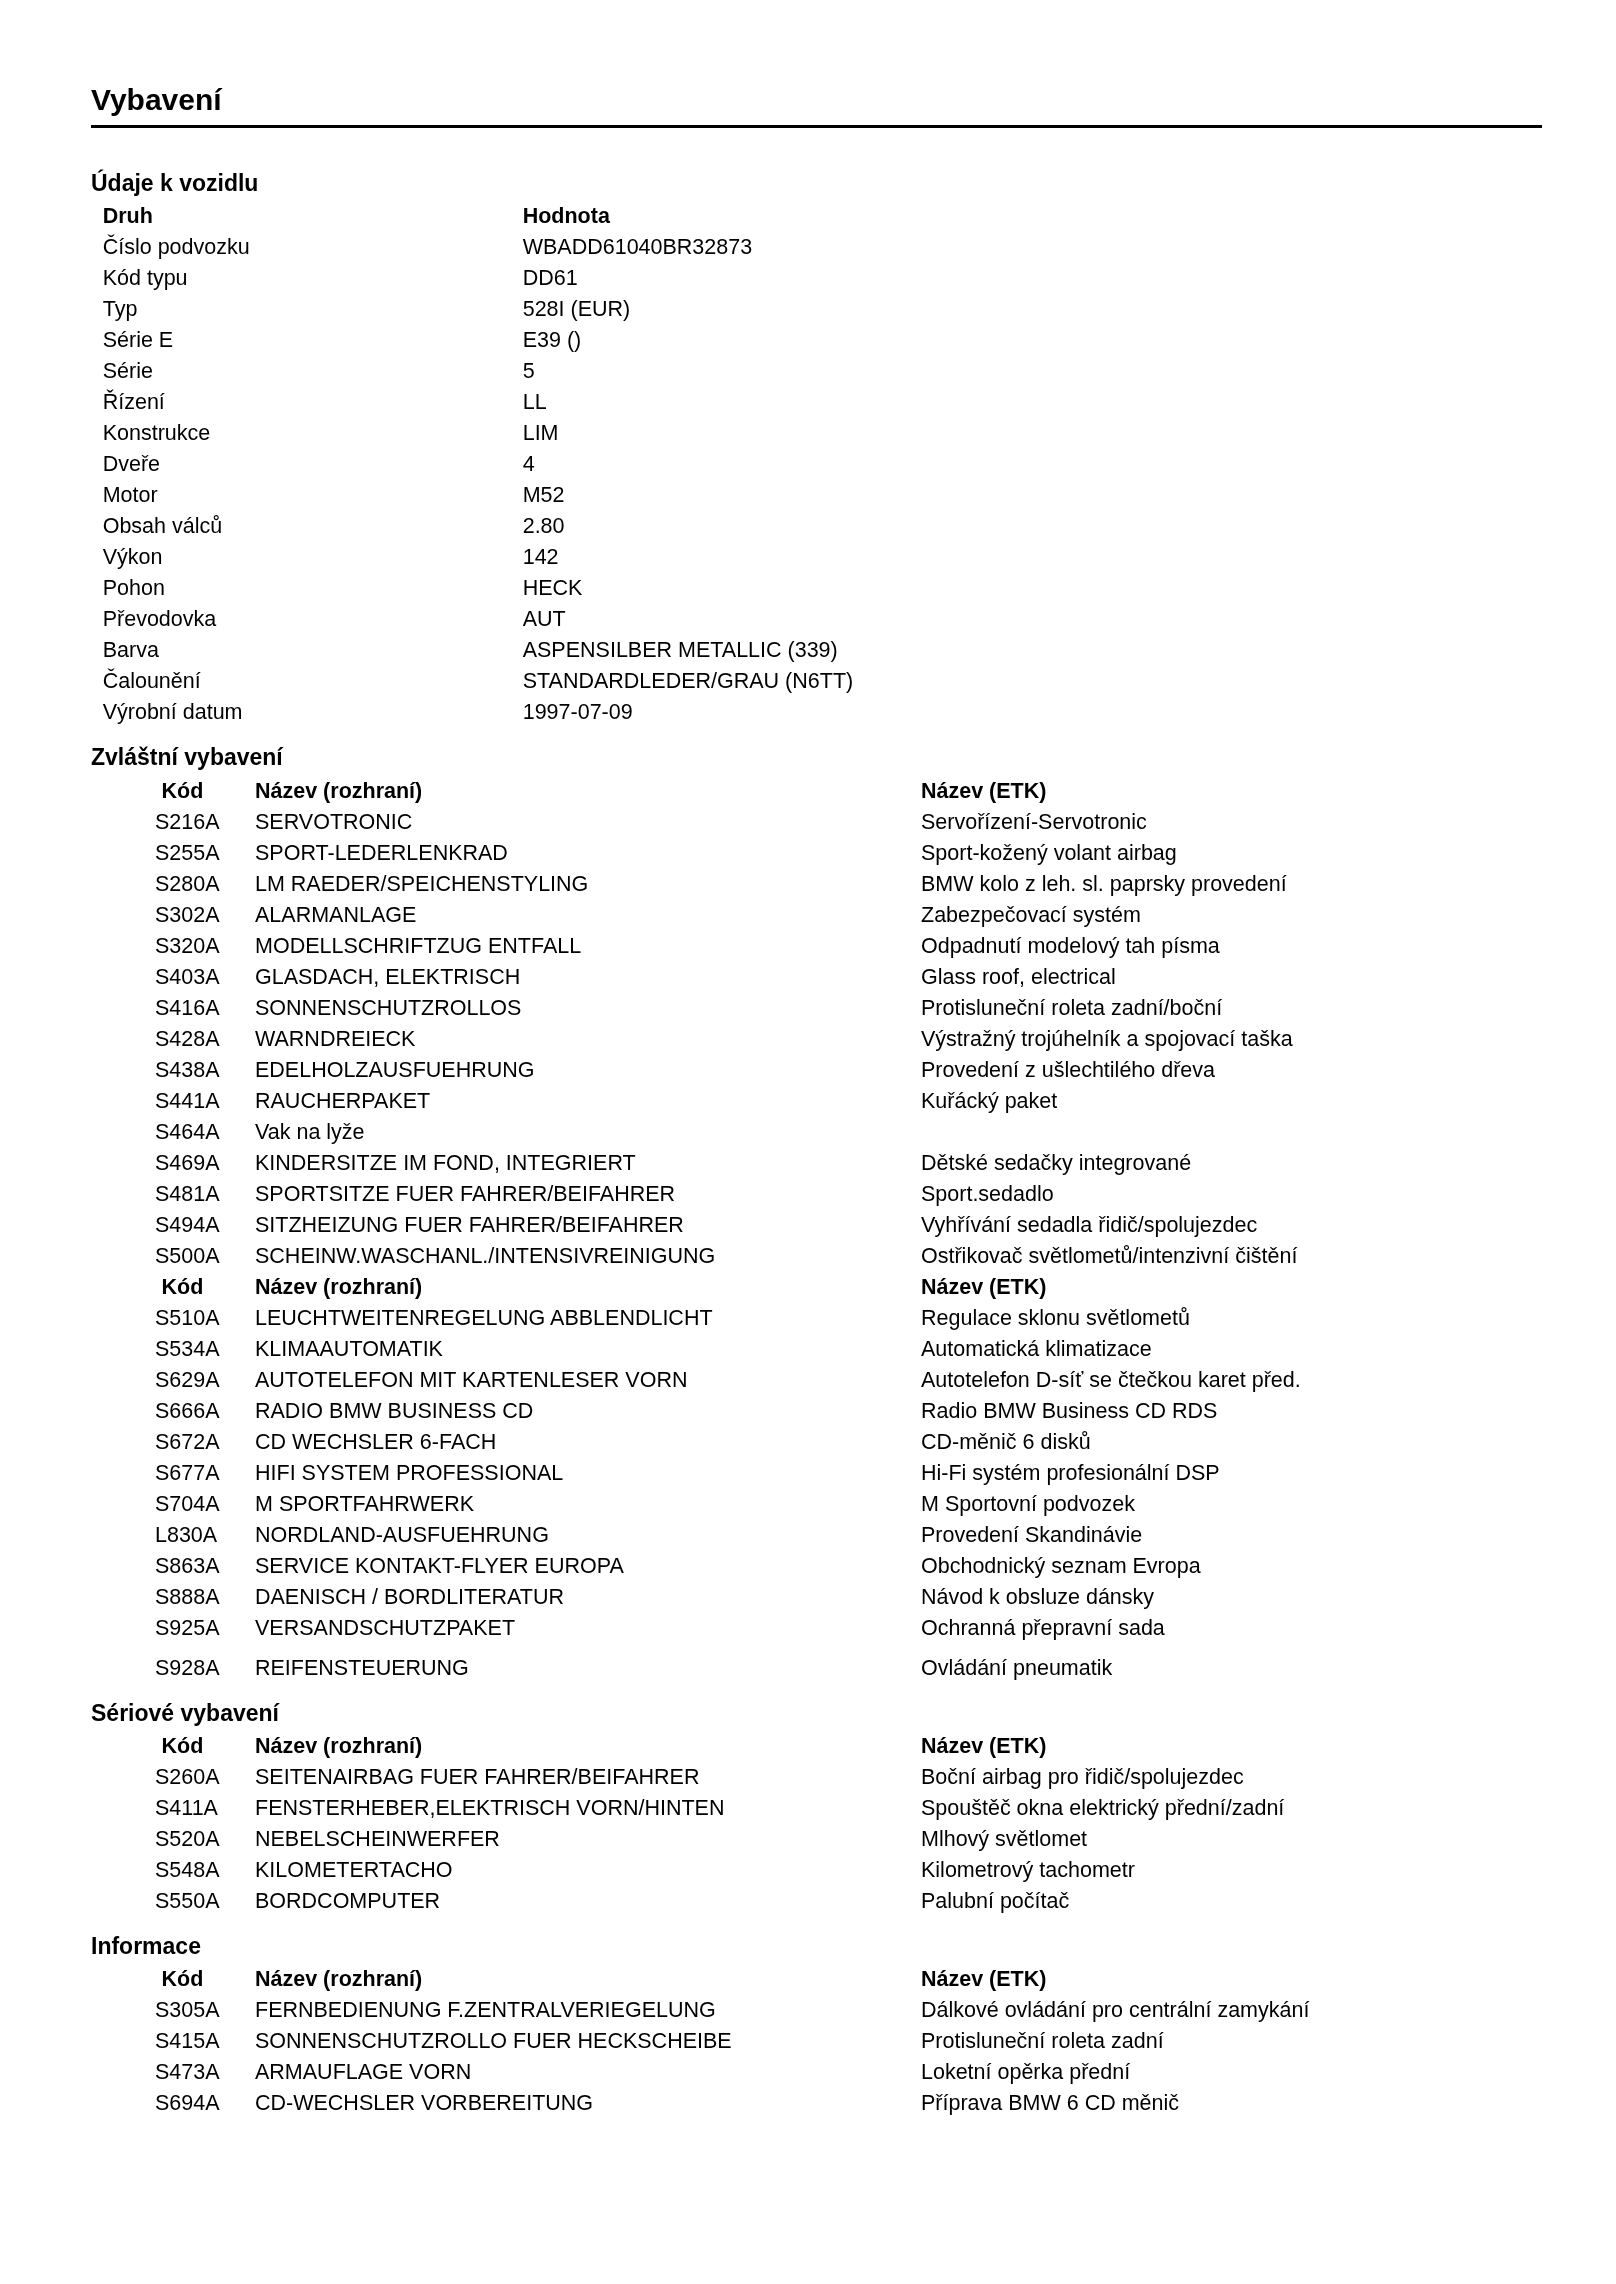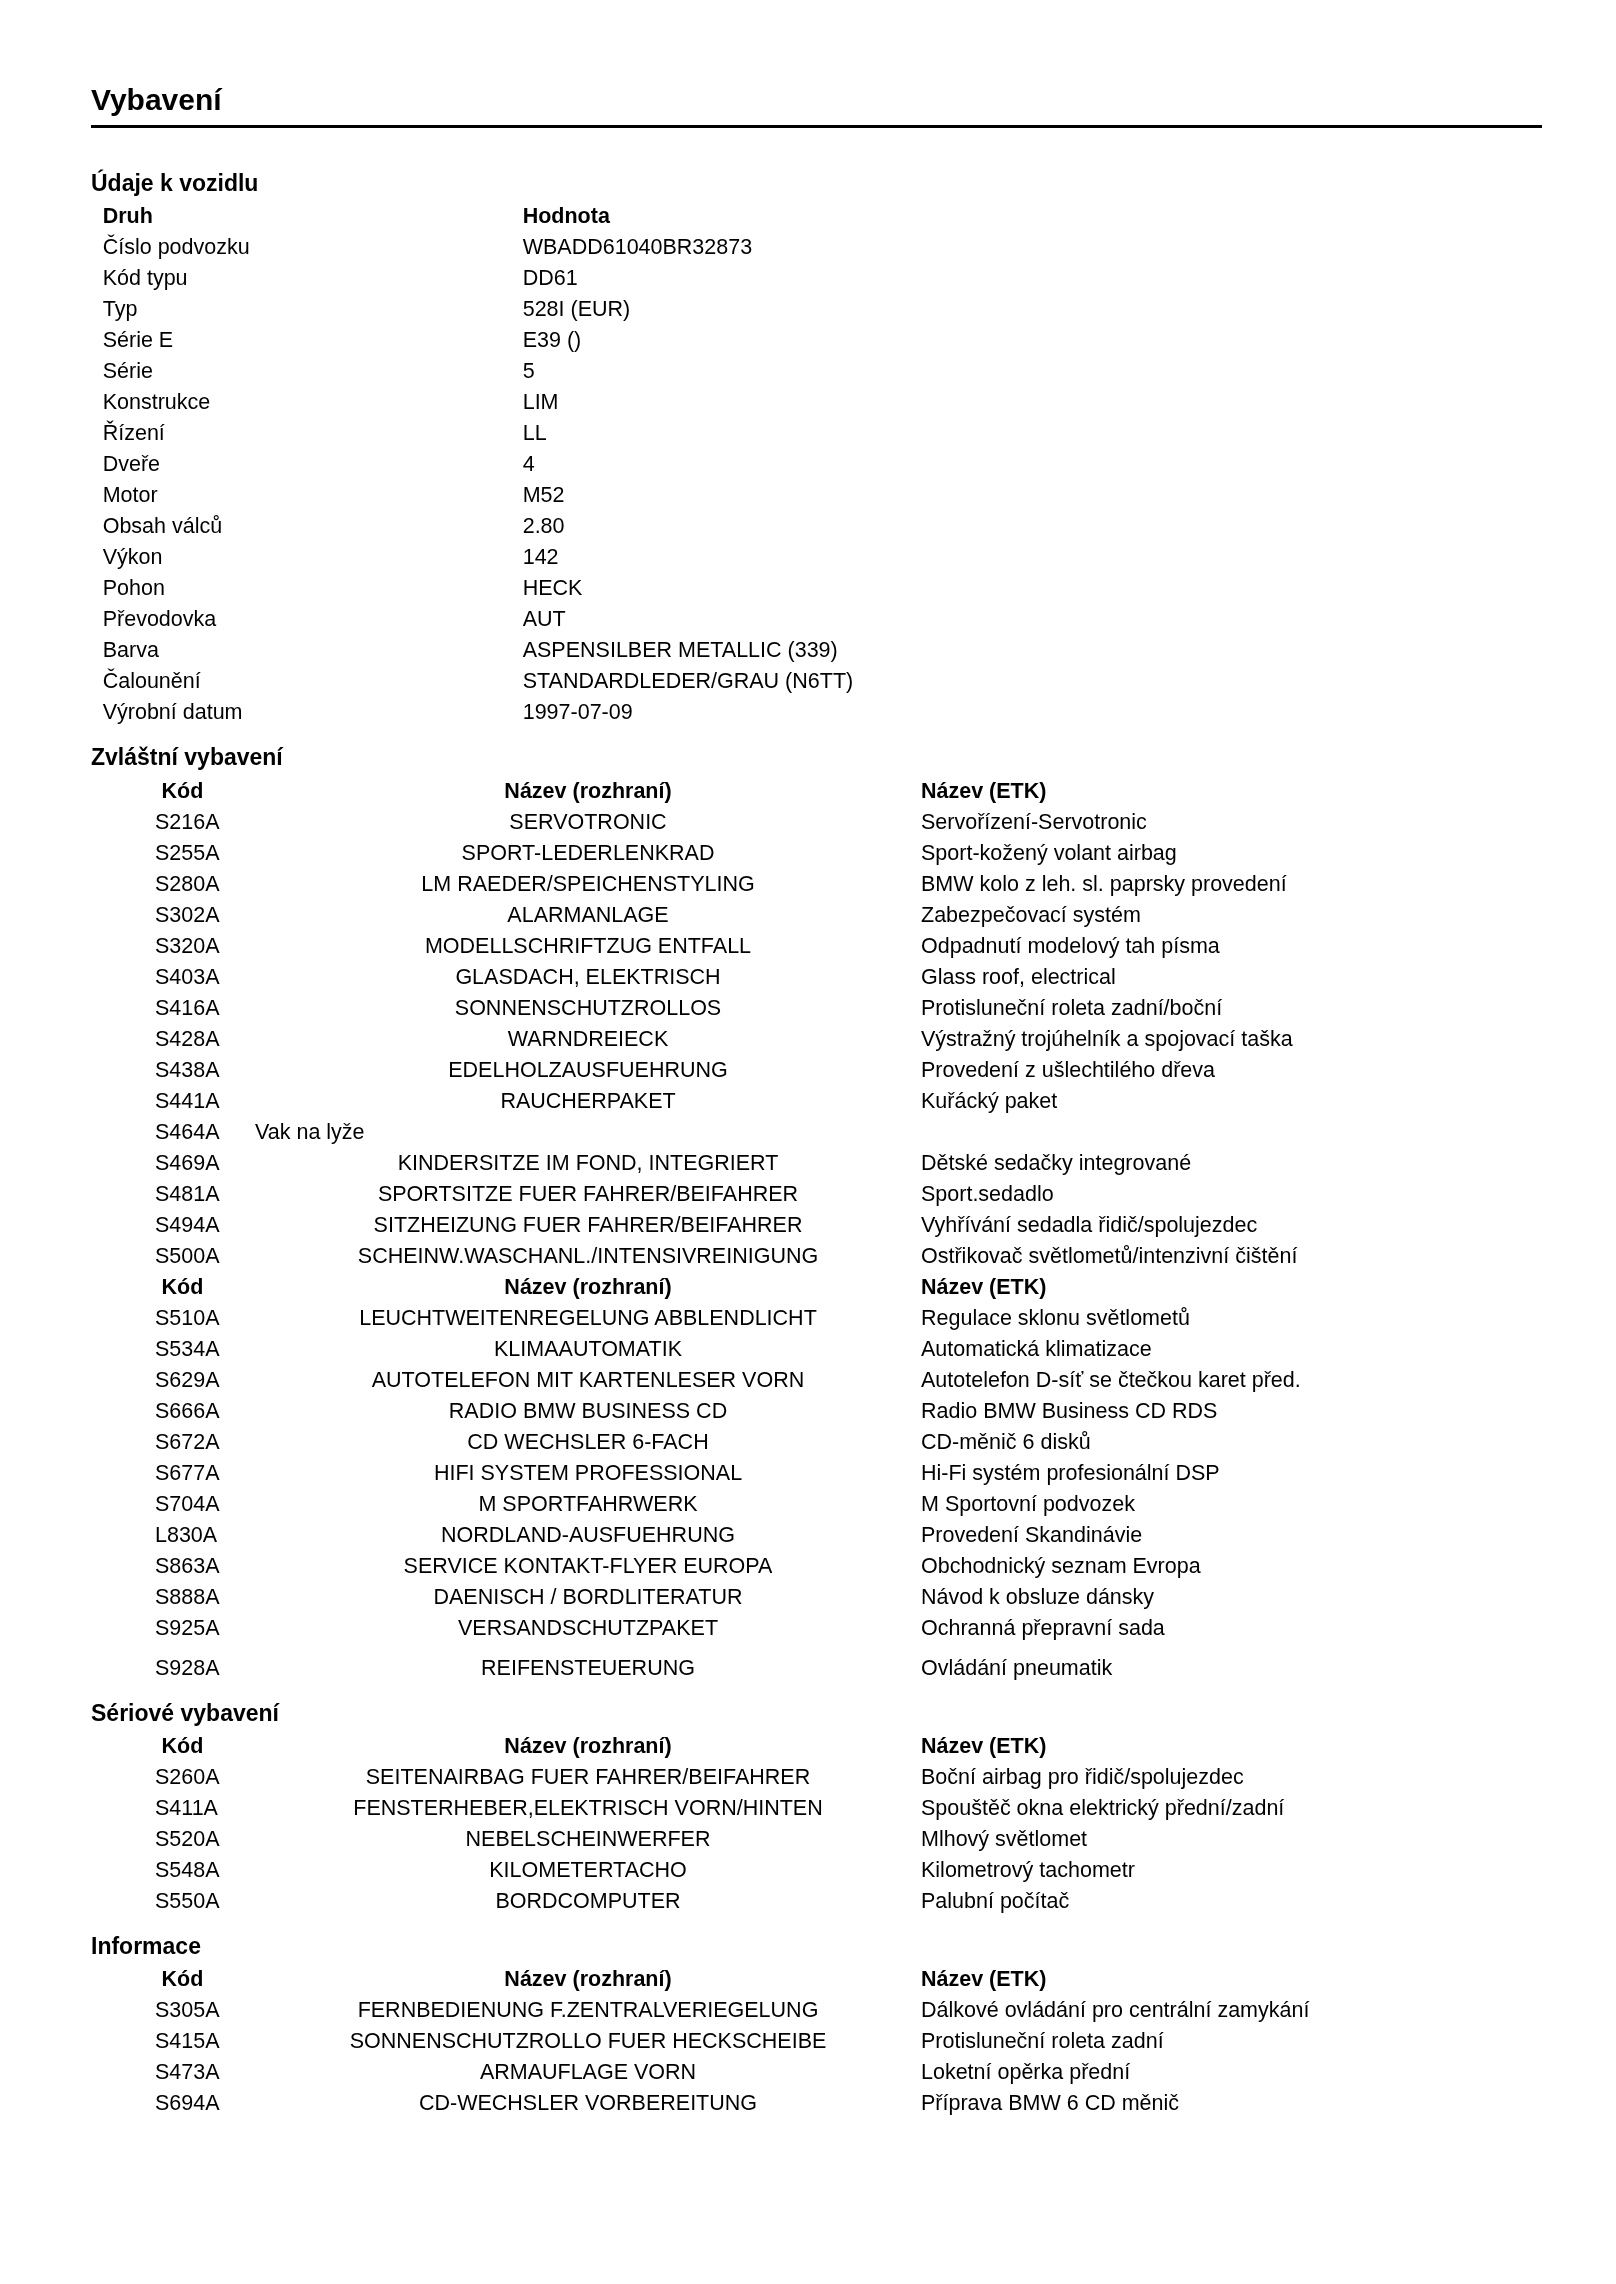--- a/index.html
+++ b/index.html
@@ -38,21 +38,21 @@
   }
   
   .kv { margin-left: 11.7px; margin-top: 1.3px; }
   .kv-row { display: flex; line-height: 31px; }
   .kv-row .k { flex: 0 0 420px; }
   .kv-row .v { flex: 1 1 auto; }
   
   .eq { margin-left: 64px; margin-top: 1.3px; }
   .eq-row { display: flex; line-height: 31px; }
   .eq-row .code { flex: 0 0 100px; }
-  .eq-row .name { flex: 0 0 666px; text-align: center; }
+  .eq-row .name { flex: 0 0 666px; }
   .eq-row .etk { flex: 1 1 auto; }
   .eq-row.header .code { padding-left: 6.5px; }
   .bold { font-weight: 700; }
   .row-gap { margin-top: 9px; }
 </style>
 </head>
 <body>
 
 <div class="page">
 
@@ -87,27 +87,27 @@
             <span class="k">Série E</span>
             <span class="v">E39 ()</span>
           </div>
 
           <div class="kv-row">
             <span class="k">Série</span>
             <span class="v">5</span>
           </div>
 
           <div class="kv-row">
+            <span class="k">Řízení</span>
+            <span class="v">LL</span>
+          </div>
+
+          <div class="kv-row">
             <span class="k">Konstrukce</span>
             <span class="v">LIM</span>
-          </div>
-
-          <div class="kv-row">
-            <span class="k">Řízení</span>
-            <span class="v">LL</span>
           </div>
 
           <div class="kv-row">
             <span class="k">Dveře</span>
             <span class="v">4</span>
           </div>
 
           <div class="kv-row">
             <span class="k">Motor</span>
             <span class="v">M52</span>

